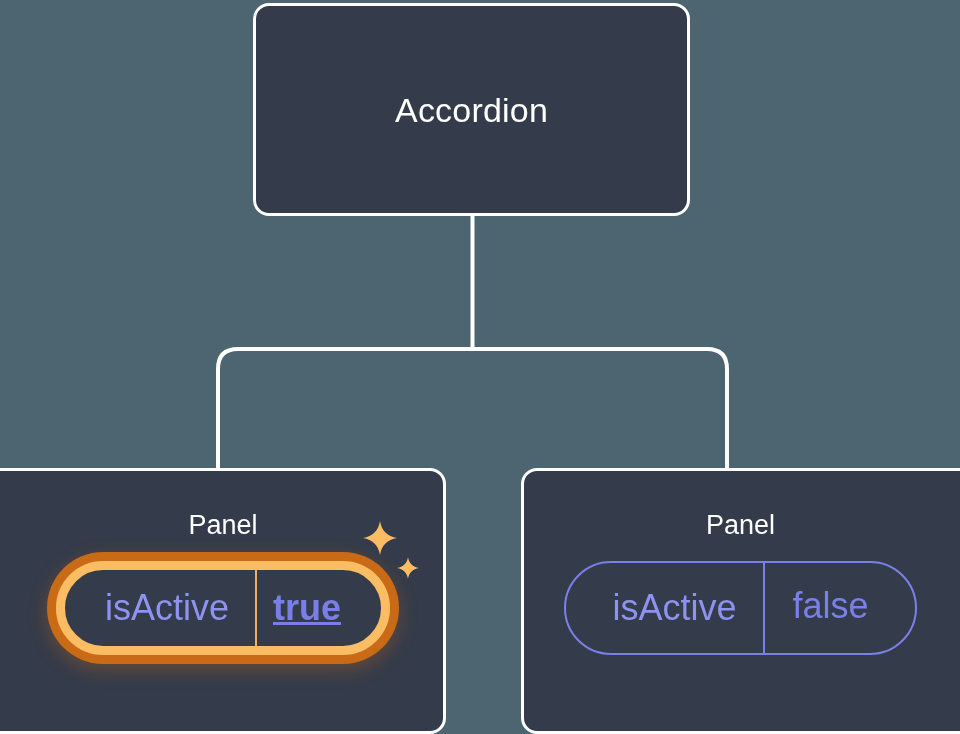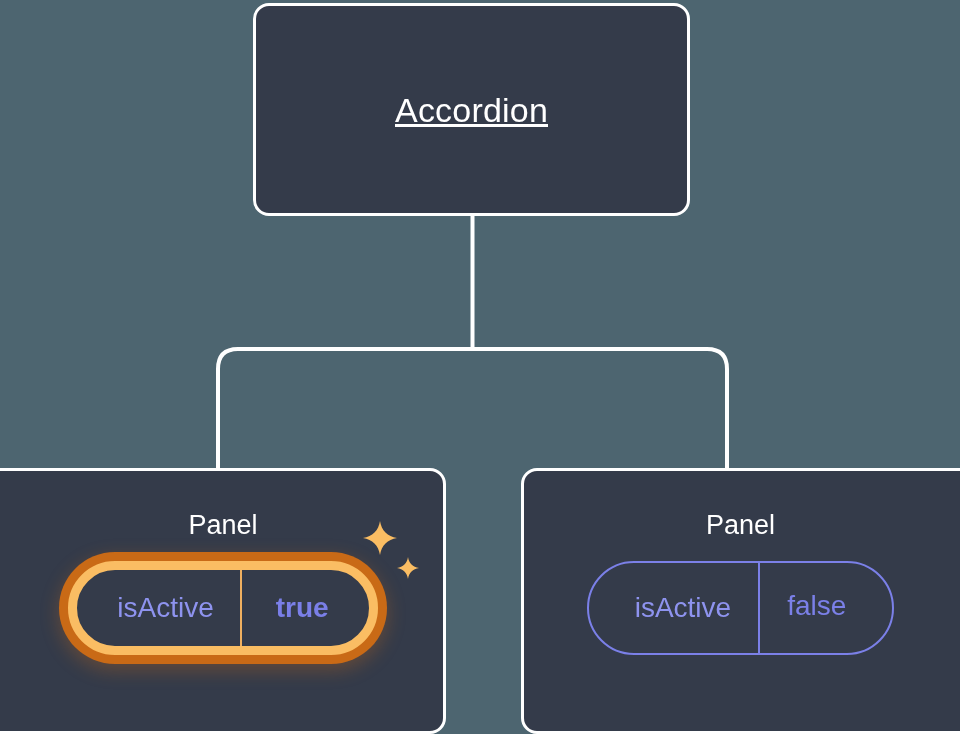--- a/index.html
+++ b/index.html
@@ -52,21 +52,20 @@
     align-items: center;
     justify-content: center;
   }
 
   .root-title {
     color: #ffffff;
     font-size: 34px;
     font-weight: 400;
     letter-spacing: 0.2px;
     line-height: 1;
-    text-decoration: underline;
   }
 
   
   .panel-card {
     top: 468px;
     height: 266px;
     padding-top: 41px;
   }
 
   #panel-card-0 {
@@ -121,21 +120,21 @@
     border: 9px solid #fabd63;
     box-shadow:
       0 0 0 9px #c96a16,
       0 6px 18px 10px rgba(201, 106, 22, 0.30);
   }
 
   .pill-cell {
     display: flex;
     align-items: center;
     justify-content: center;
-    font-size: 28px;
+    font-size: 36px;
     line-height: 1;
     white-space: nowrap;
   }
 
   .pill-key {
     color: #8e93ef;
     font-weight: 400;
   }
 
   .pill-value {
@@ -145,21 +144,21 @@
 
   .prop-pill.highlight .pill-value {
     font-weight: 700;
     color: #7a7fe8;
   }
 
   .prop-pill.plain .pill-key   { padding: 0 27px 0 46px; }
   .prop-pill.plain .pill-value { padding: 0 46px 4px 27px; }
 
   .prop-pill.highlight .pill-key   { padding: 0 26px 0 40px; }
-  .prop-pill.highlight .pill-value { padding: 0 40px 0 34px; }
+  .prop-pill.highlight .pill-value { padding: 0 40px 0 16px; text-decoration: underline; }
 
   .pill-divider {
     width: 2px;
     align-self: stretch;
     background: #7b80e8;
   }
 
   .prop-pill.highlight .pill-divider {
     width: 2px;
     background: #f0b060;

